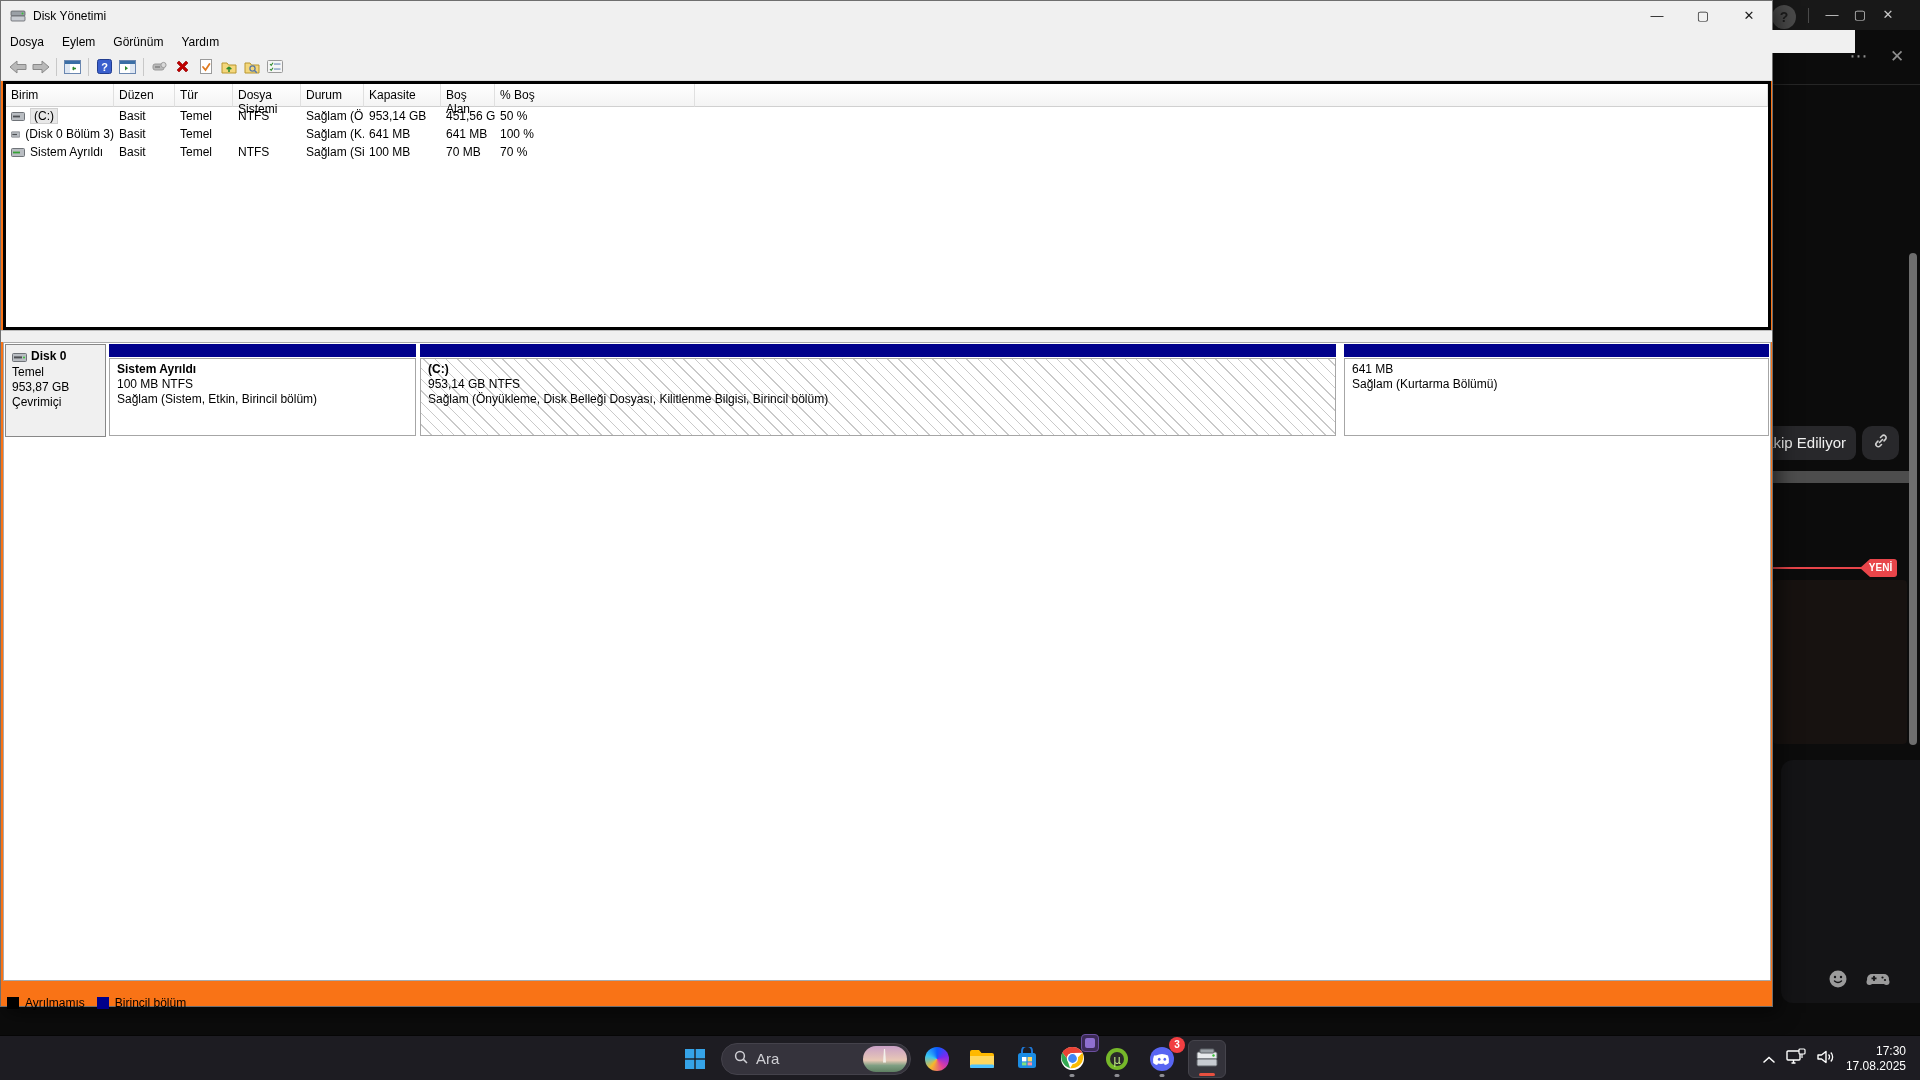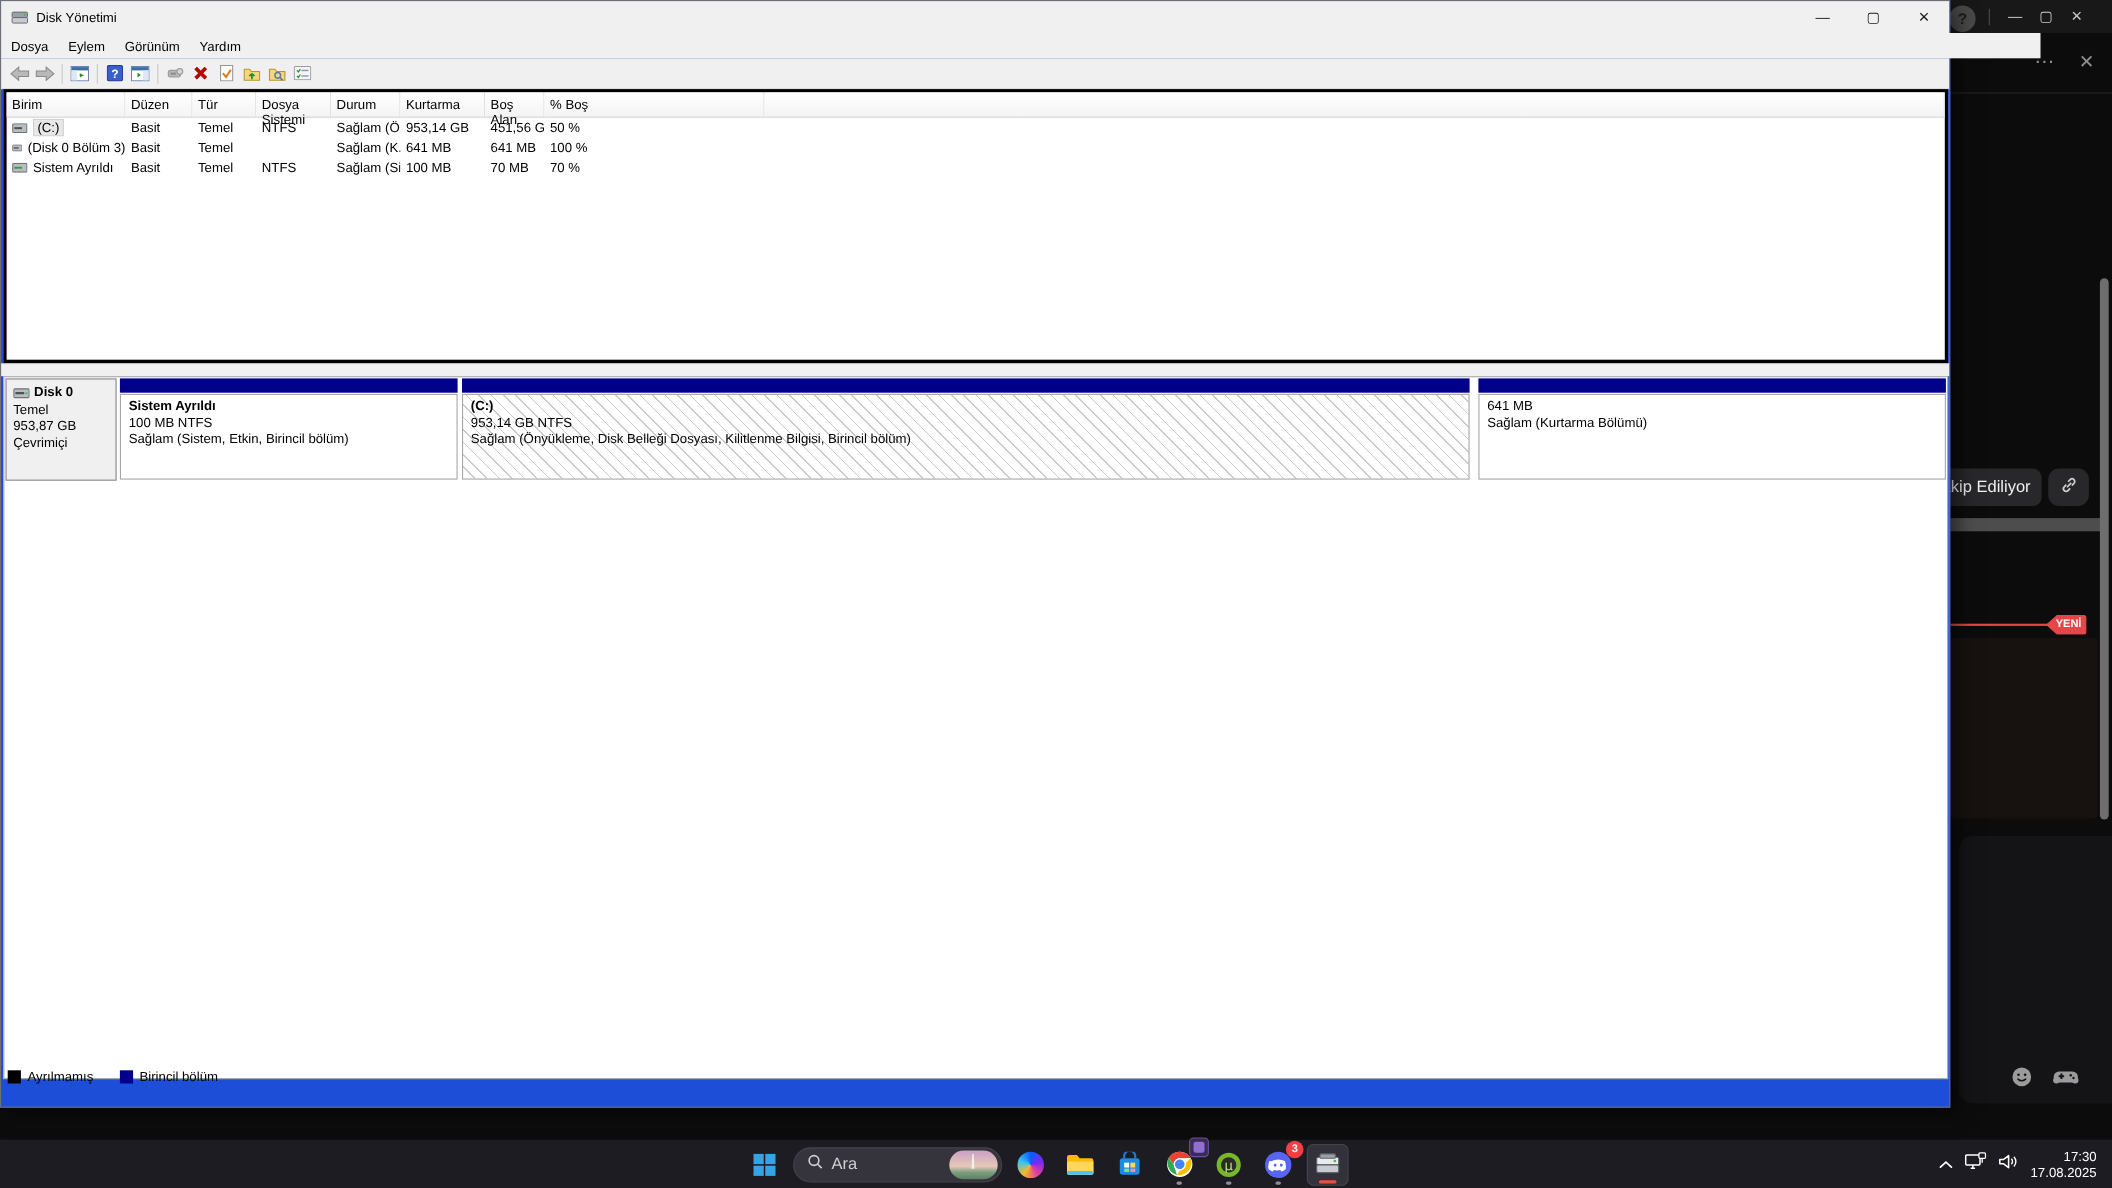--- a/index.html
+++ b/index.html
@@ -25,21 +25,21 @@
   .rp-newline { left:1773px; top:567px; width:93px; height:2px; background:#e8454a; }
   .rp-newpill { left:1860px; top:559px; width:37px; height:18px; background:#e8454a; border-radius:3px;
     color:#fff; font-size:10px; font-weight:bold; text-align:center; line-height:18px;
     clip-path:polygon(10px 0,100% 0,100% 100%,10px 100%,0 50%); padding-left:4px; }
   .rp-msgpanel { left:1773px; top:580px; width:134px; height:164px; background:#171210; border-radius:4px; }
   .rp-bottomcard { left:1781px; top:760px; width:139px; height:243px; background:#141416; border-radius:12px 0 0 12px; }
   .rp-scrollbar { left:1909px; top:253px; width:8px; height:492px; background:#6e6e6e; border-radius:4px; }
   .rp-chat-icons { left:1828px; top:968px; width:84px; height:26px; display:flex; gap:18px; align-items:center; }
 
   
-  .dmw { left:0; top:0; width:1773px; height:1007px; background:#1d4ed8;
+  .dmw { left:0; top:0; width:1773px; height:1007px; background:#f97316;
     border:1px solid #6f6f6f; box-shadow:6px 6px 18px rgba(0,0,0,.55); color:#000; }
   .dm-titlebar { left:0; top:0; width:1771px; height:29px; background:#f0f0f0; display:flex; align-items:center; }
   .dm-title { font-size:12px; color:#000; margin-left:7px; }
   .dm-caption-btn { width:46px; height:29px; text-align:center; line-height:29px; font-size:13px; color:#1a1a1a; }
   .dm-caption-group { position:absolute; right:0; top:0; display:flex; }
   .dm-menubar { left:0; top:29px; width:1854px; height:23px; display:flex; align-items:center; background:#f0f0f0; }
   .dm-menu { font-size:12px; padding:3px 9px; }
   .dm-toolbar { left:0; top:52px; width:1771px; height:28px; background:#f0f0f0; display:flex; align-items:center;
     padding-left:5px; border-bottom:1px solid #dcdcdc; }
   .tb-ico { width:23px; height:22px; display:flex; align-items:center; justify-content:center; }
@@ -63,21 +63,21 @@
   .disk-info .di-title { font-weight:bold; display:flex; align-items:flex-end; gap:4px; margin-bottom:2px; }
   .disk-info div.line { line-height:15px; }
 
   .part { height:93px; top:343px; }
   .pt-bar { height:13px; background:#00008b; margin-bottom:1px; }
   .pt-body { height:78px; border:1px solid #a6a6a6; background:#fff; padding:3px 7px; font-size:12px; line-height:15px;
     white-space:nowrap; overflow:hidden; }
   .pt-body.hatch { background:repeating-linear-gradient(45deg,#ffffff 0px,#ffffff 7px,#c9c9c9 7px,#c9c9c9 8px); }
   .pt-name { font-weight:bold; }
 
-  .dm-legend { left:6px; top:968px; width:800px; height:20px; display:flex; align-items:center; gap:24px; font-size:12px; }
+  .dm-legend { left:6px; top:992px; width:800px; height:20px; display:flex; align-items:center; gap:12px; font-size:12px; }
   .lg-item { display:flex; align-items:center; gap:6px; }
   .lg-sq { width:12px; height:12px; display:inline-block; }
 
   
   .taskbar { left:0; top:1035px; width:1920px; height:45px; background:#1d1c22; border-top:1px solid #060606; }
   .tk-center { position:absolute; left:676px; top:0; height:45px; display:flex; align-items:center; gap:7px; }
   .tk-slot { width:38px; height:38px; border-radius:6px; display:flex; align-items:center; justify-content:center; position:relative; }
   .tk-dot { position:absolute; bottom:1px; left:50%; transform:translateX(-50%); width:5px; height:3px; border-radius:2px; background:#8d8d93; }
   .tk-active { background:#33323a; border:1px solid #45444c; }
   .tk-underline { position:absolute; bottom:1px; left:50%; transform:translateX(-50%); width:16px; height:3px; border-radius:2px; background:#e8503f; }
@@ -258,21 +258,21 @@
         </span>
     </div>
 
     <div class="abs dm-listpane">
       <div class="lp-header">
         <div class="lp-hcell c0">Birim</div>
         <div class="lp-hcell c1">Düzen</div>
         <div class="lp-hcell c2">Tür</div>
         <div class="lp-hcell c3">Dosya Sistemi</div>
         <div class="lp-hcell c4">Durum</div>
-        <div class="lp-hcell c5">Kurtarma</div>
+        <div class="lp-hcell c5">Kapasite</div>
         <div class="lp-hcell c6">Boş Alan</div>
         <div class="lp-hcell c7">% Boş</div>
         <div class="lp-hcell" style="flex:1"></div>
       </div>
 
       <div class="lp-row">
         <div class="lp-cell lp-namecell c0">
           <svg width="14" height="9" viewBox="0 0 14 9">
               <rect x="0.5" y="0.5" width="13" height="8" rx="1" fill="#b9bdc2" stroke="#6f7378"></rect>
               <rect x="2" y="3.6" width="7" height="1.8" fill="#4c4f53"></rect>

